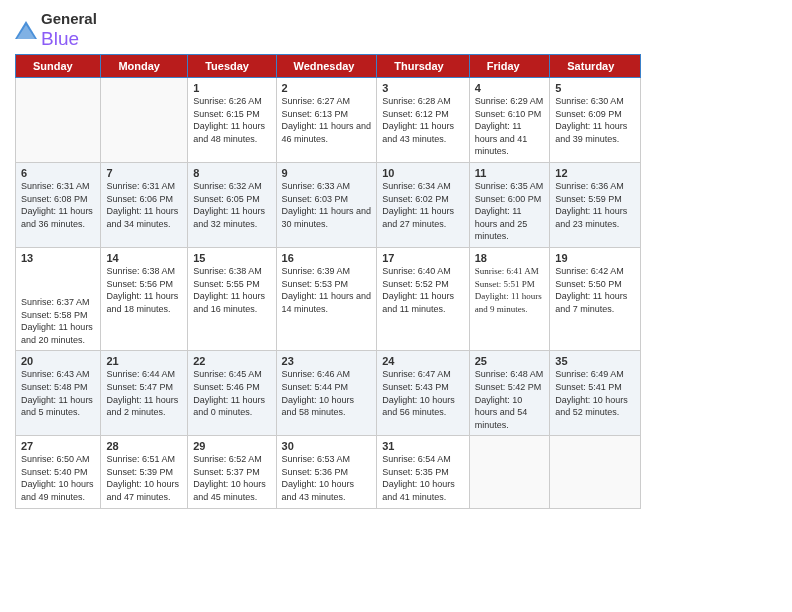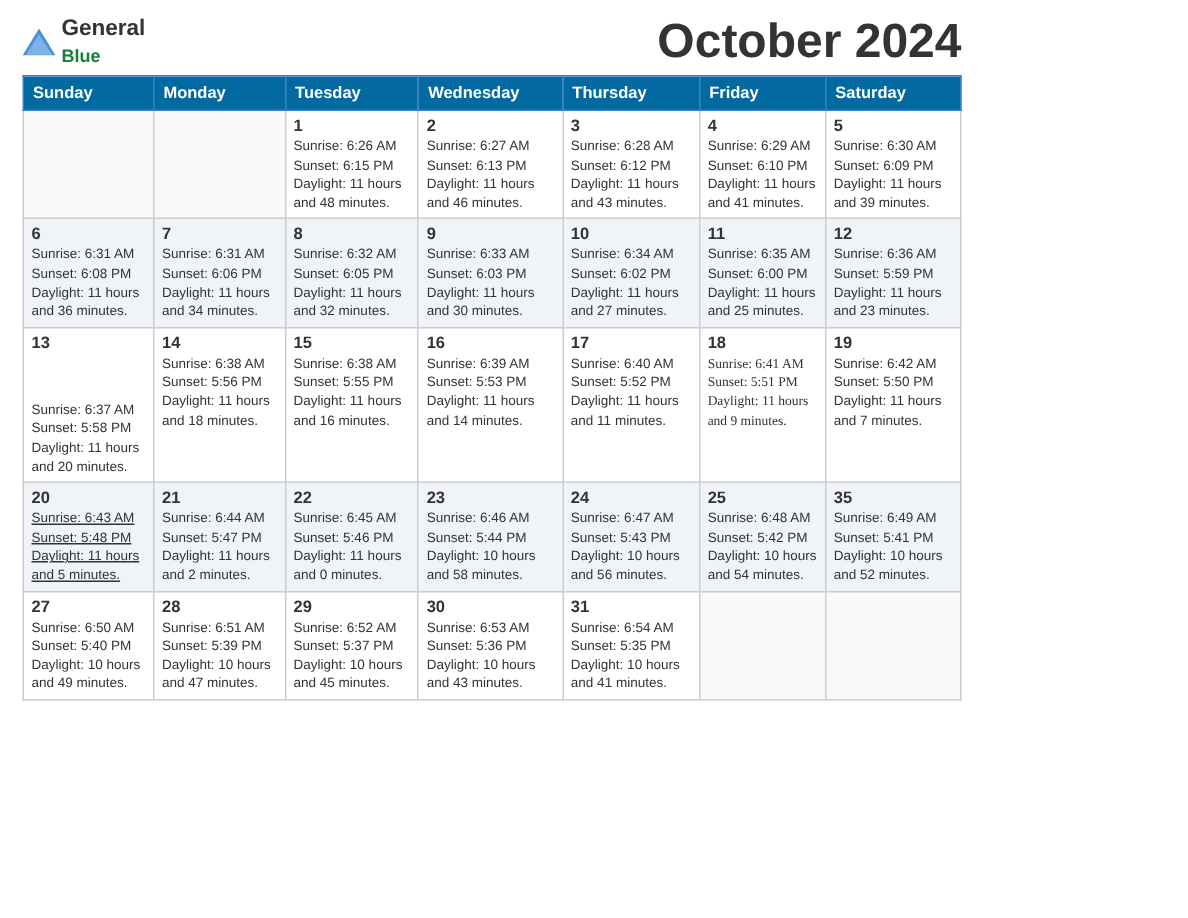--- a/index.html
+++ b/index.html
@@ -44,24 +44,24 @@
       font-size: 14px;
       color: #333;
       margin-top: 2px;
     }
     .calendar-table {
       width: 100%;
       border-collapse: collapse;
       font-size: 9.5px;
     }
     .calendar-table th {
-      background-color: #0369a1;
+      background-color: #b91c1c;
       color: #fff;
       text-align: left;
-      padding: 5px 6px;
+      padding: 5px 17px;
       font-size: 11px;
       font-weight: bold;
       border: 1px solid #3a80c9;
     }
     .calendar-table td {
       border: 1px solid #ccc;
       vertical-align: top;
       padding: 4px 5px;
       width: 113px;
       min-height: 70px;
@@ -97,25 +97,24 @@
 
 <div class="page">
   <div class="header-area">
     <div class="logo">
       <svg class="logo-icon" viewBox="0 0 22 18" xmlns="http://www.w3.org/2000/svg">
         <polygon points="11,0 22,18 0,18" fill="#4a90d9"></polygon>
         <polygon points="11,4 20,18 2,18" fill="#fff" opacity="0.3"></polygon>
       </svg>
       <div>
         <span style="font-size:15px;font-weight:bold;color:#333;">General</span><br>
-        <span style="font-size:12px;font-weight:bold;color:#15803d;">Blue</span>
+        <span style="font-size:19px;font-weight:normal;color:#8b5cf6;">Blue</span>
       </div>
     </div>
     <div class="title-area">
-      <div class="month-title">October 2024</div>
     </div>
   </div>
 
   <table class="calendar-table">
     <thead>
       <tr>
         <th>Sunday</th>
         <th>Monday</th>
         <th>Tuesday</th>
         <th>Wednesday</th>
@@ -243,21 +242,21 @@
           <td>
             <span class="day-number">19</span>
             <div class="day-info" style="white-space: pre-line;">Sunrise: 6:42 AM
 Sunset: 5:50 PM
 Daylight: 11 hours and 7 minutes.</div>
           </td>
         </tr>
         <tr class="row-even">
           <td>
             <span class="day-number">20</span>
-            <div class="day-info" style="white-space: pre-line; text-decoration: underline;">Sunrise: 6:43 AM
+            <div class="day-info" style="white-space: pre-line;">Sunrise: 6:43 AM
 Sunset: 5:48 PM
 Daylight: 11 hours and 5 minutes.</div>
           </td>
           <td>
             <span class="day-number">21</span>
             <div class="day-info" style="white-space: pre-line;">Sunrise: 6:44 AM
 Sunset: 5:47 PM
 Daylight: 11 hours and 2 minutes.</div>
           </td>
           <td>

